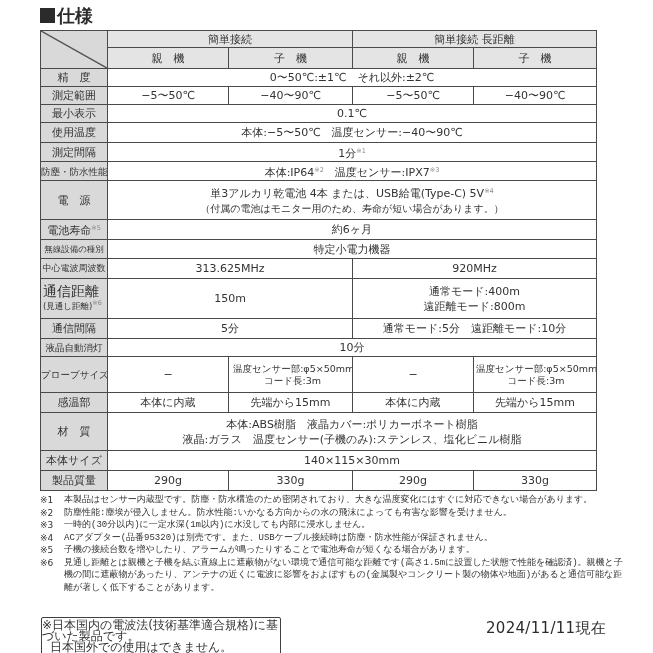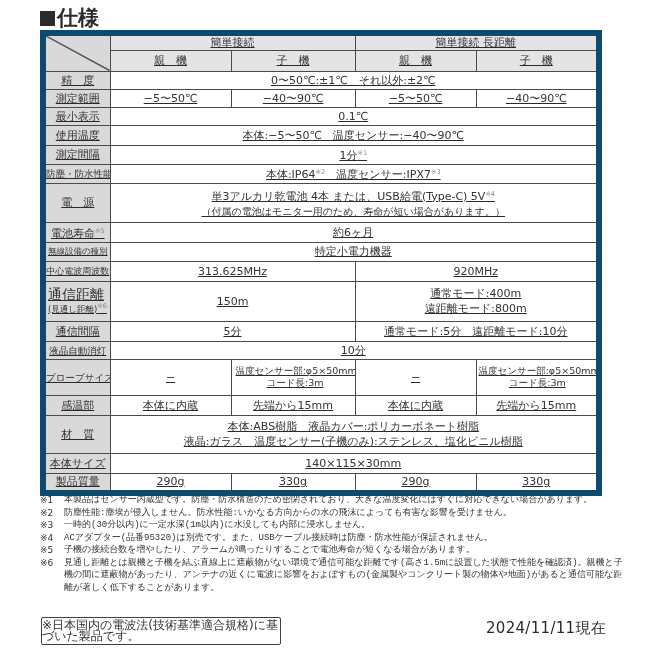--- a/index.html
+++ b/index.html
@@ -1,23 +1,23 @@
 <!DOCTYPE html>
 <html><head>
 <meta charset="utf-8">
 <style>
   html, body { margin:0; padding:0; background:#ffffff; }
   body { width:653px; height:653px; position:relative; overflow:hidden;
          font-family:"DejaVu Sans", "Liberation Sans", sans-serif; color:#2a2a2a; }
-  .title { position:absolute; left:40px; top:4px; font-size:21px; font-weight:bold; color:#2b2b2b; letter-spacing:0px; }
+  .title { position:absolute; left:40px; top:4px; font-size:18px; font-weight:bold; color:#2b2b2b; letter-spacing:0px; }
   .title .sq { display:inline-block; width:15px; height:15px; background:#2b2b2b; margin-right:2px; vertical-align:-1px; }
   table.spec { position:absolute; left:40px; top:30px; width:556px; border-collapse:collapse; table-layout:fixed; }
   table.spec td, table.spec th { border:1px solid #4a4a4a; padding:0; text-align:center; vertical-align:middle;
          font-size:11px; line-height:13px; font-weight:normal; color:#333; overflow:hidden; white-space:nowrap; }
-  table.spec { border:6px solid #0c4a6e;text-decoration:underline; }
+  table.spec { border:1px solid #0c4a6e; }
   .lbl { background:#d9d9d9; font-size:10.5px; }
   .hdr { background:#e4e4e4; }
   .diag { background:#d9d9d9 linear-gradient(to top right, transparent calc(50% - 0.7px), #555 50%, transparent calc(50% + 0.7px)); }
   .diag { background: #d9d9d9; position:relative; }
   .diag svg { position:absolute; left:0; top:0; width:100%; height:100%; }
   .sup { font-size:6.5px; color:#888; vertical-align:4px; }
   .left { text-align:center; padding-left:4px !important; }
   .small { font-size:9.5px !important; line-height:12px !important; }
   .lbl2 { text-align:left !important; padding-left:2px !important; line-height:12px !important; }
   .notes { position:absolute; left:40px; top:494px; width:590px; font-size:9px; line-height:12.5px; color:#333; }
@@ -187,15 +187,16 @@
       <span class="tx">子機の接続台数を増やしたり、アラームが鳴ったりすることで電池寿命が短くなる場合があります。</span>
     </div>
   <div class="note">
       <span class="mk">※6</span>
       <span class="tx">見通し距離とは親機と子機を結ぶ直線上に遮蔽物がない環境で通信可能な距離です(高さ1.5mに設置した状態で性能を確認済)。親機と子機の間に遮蔽物があったり、アンテナの近くに電波に影響をおよぼすもの(金属製やコンクリート製の物体や地面)があると通信可能な距離が著しく低下することがあります。</span>
     </div>
 </div>
 
 <div class="box">
   <div>※日本国内の電波法(技術基準適合規格)に基づいた製品です。</div>
+  <div style="padding-left:8px">日本国外での使用はできません。</div>
 </div>
 
 <div class="date">2024/11/11現在</div>
 
 </body></html>

